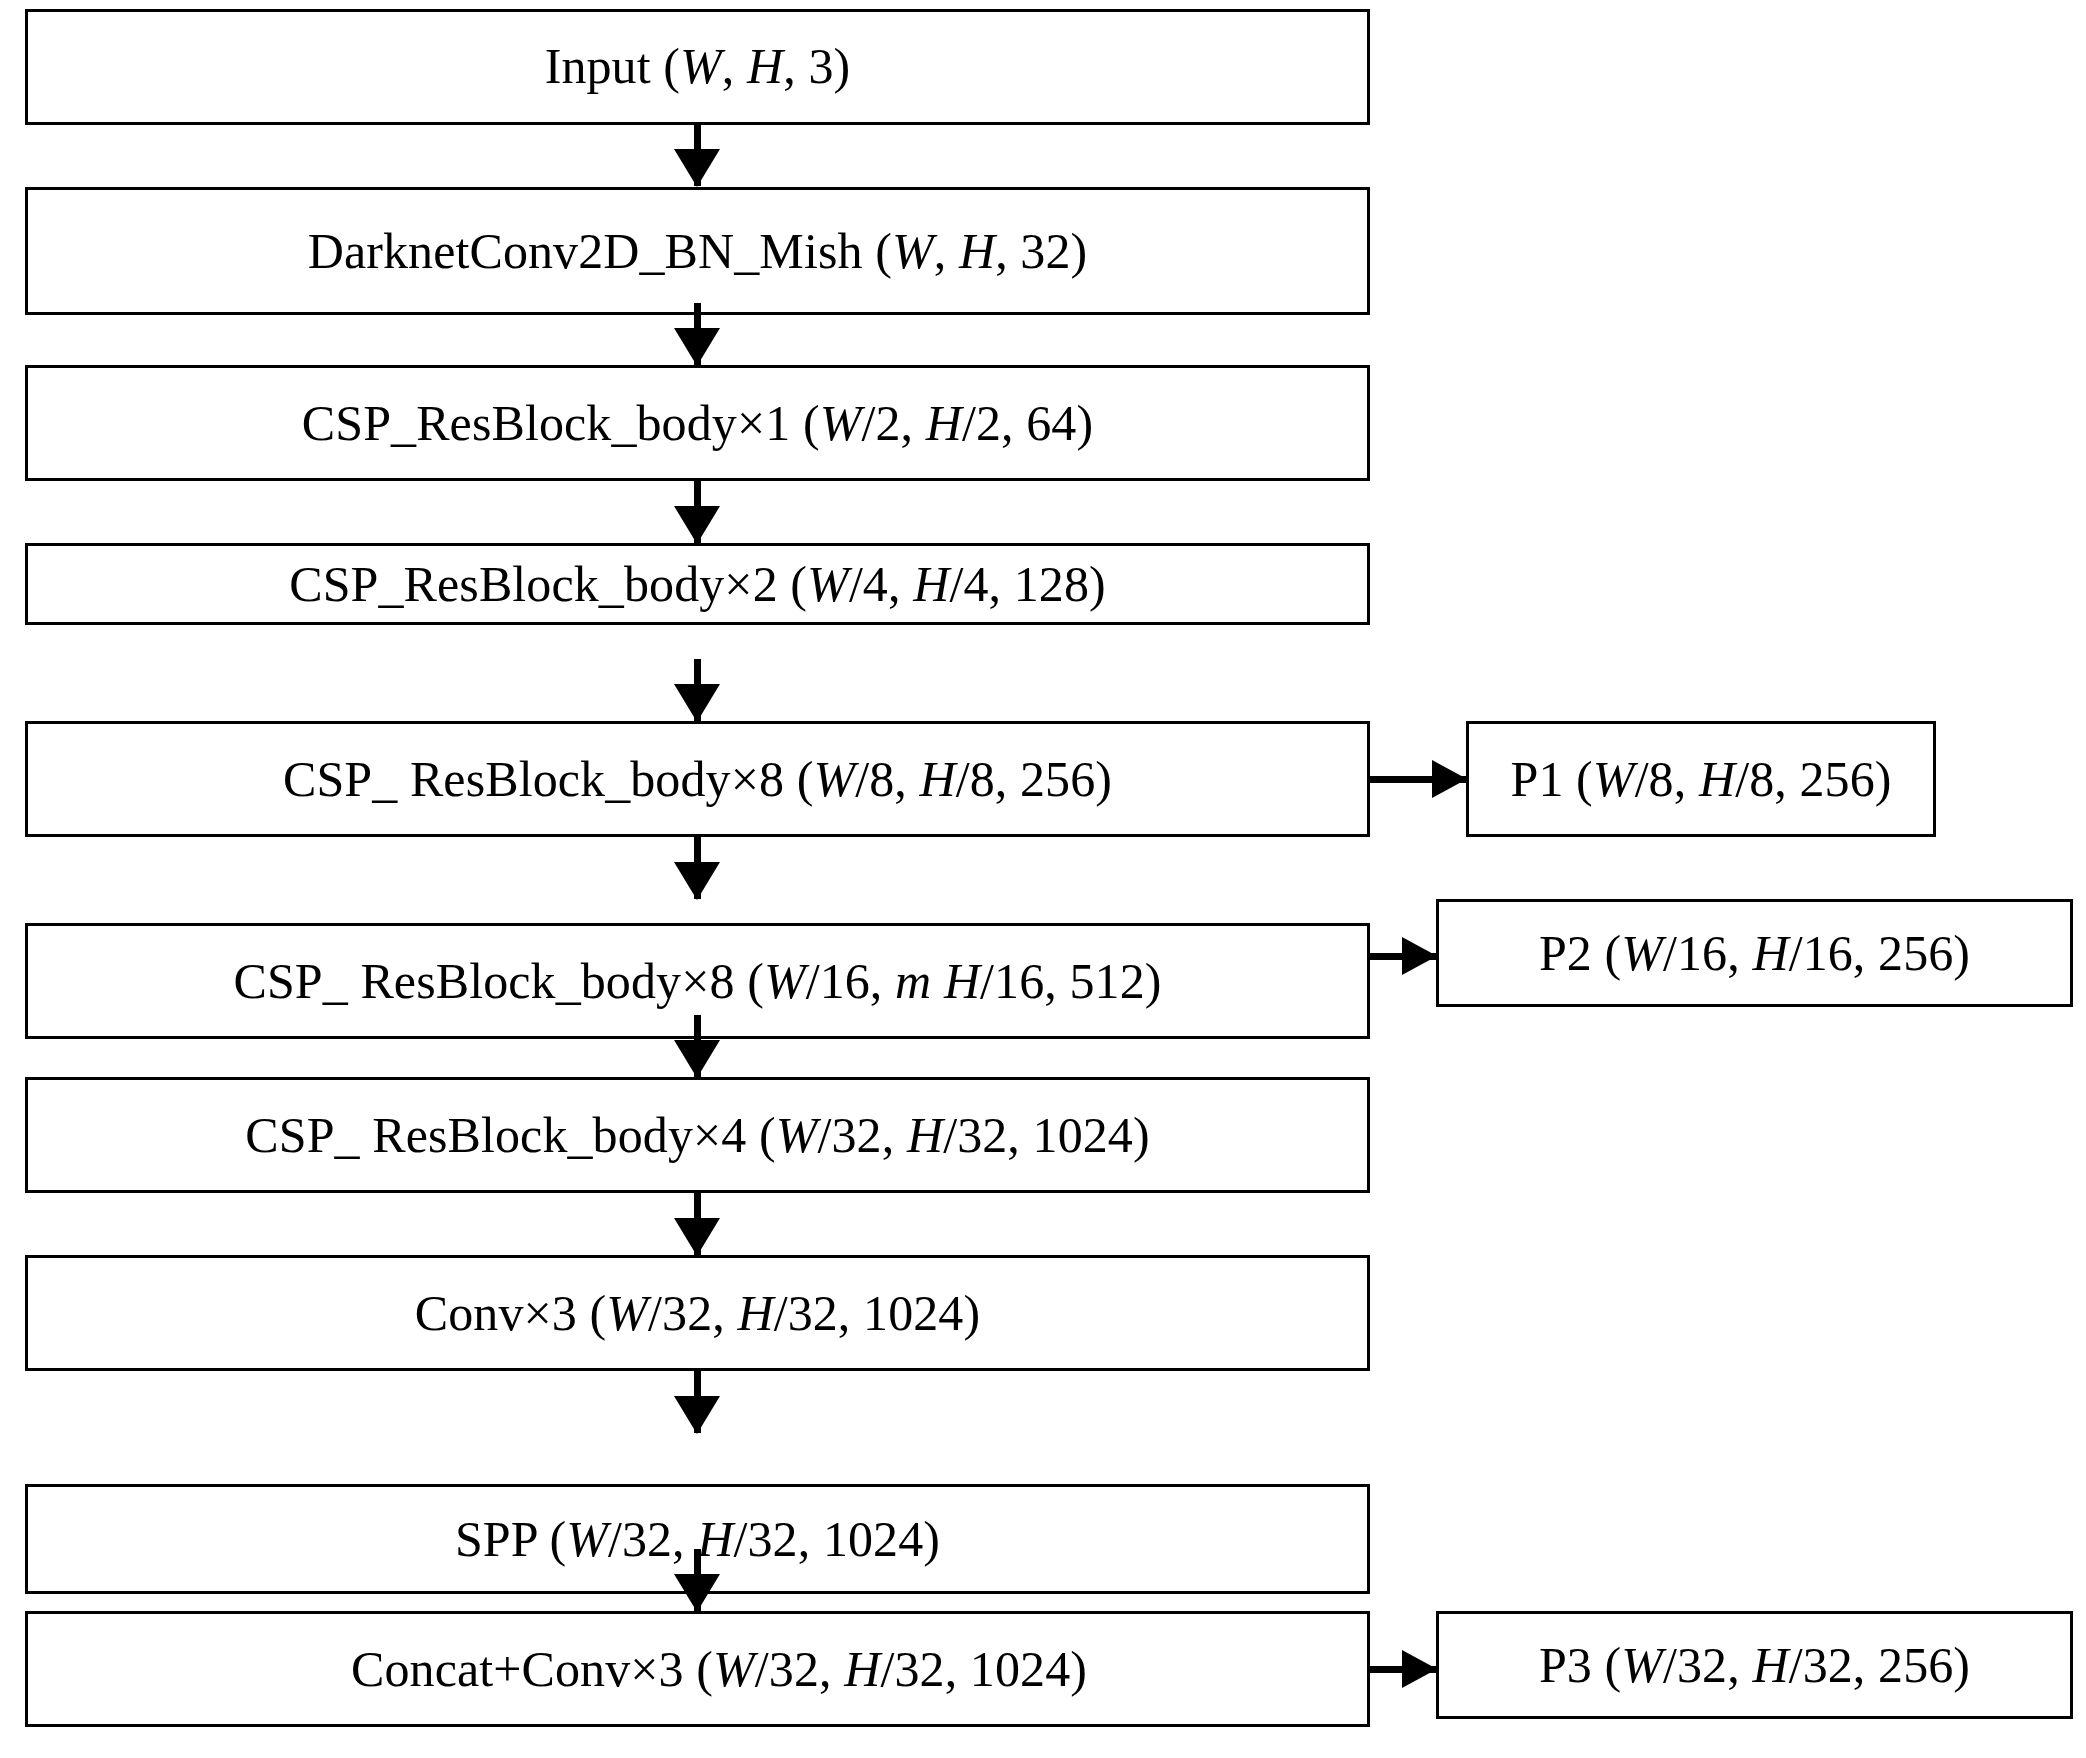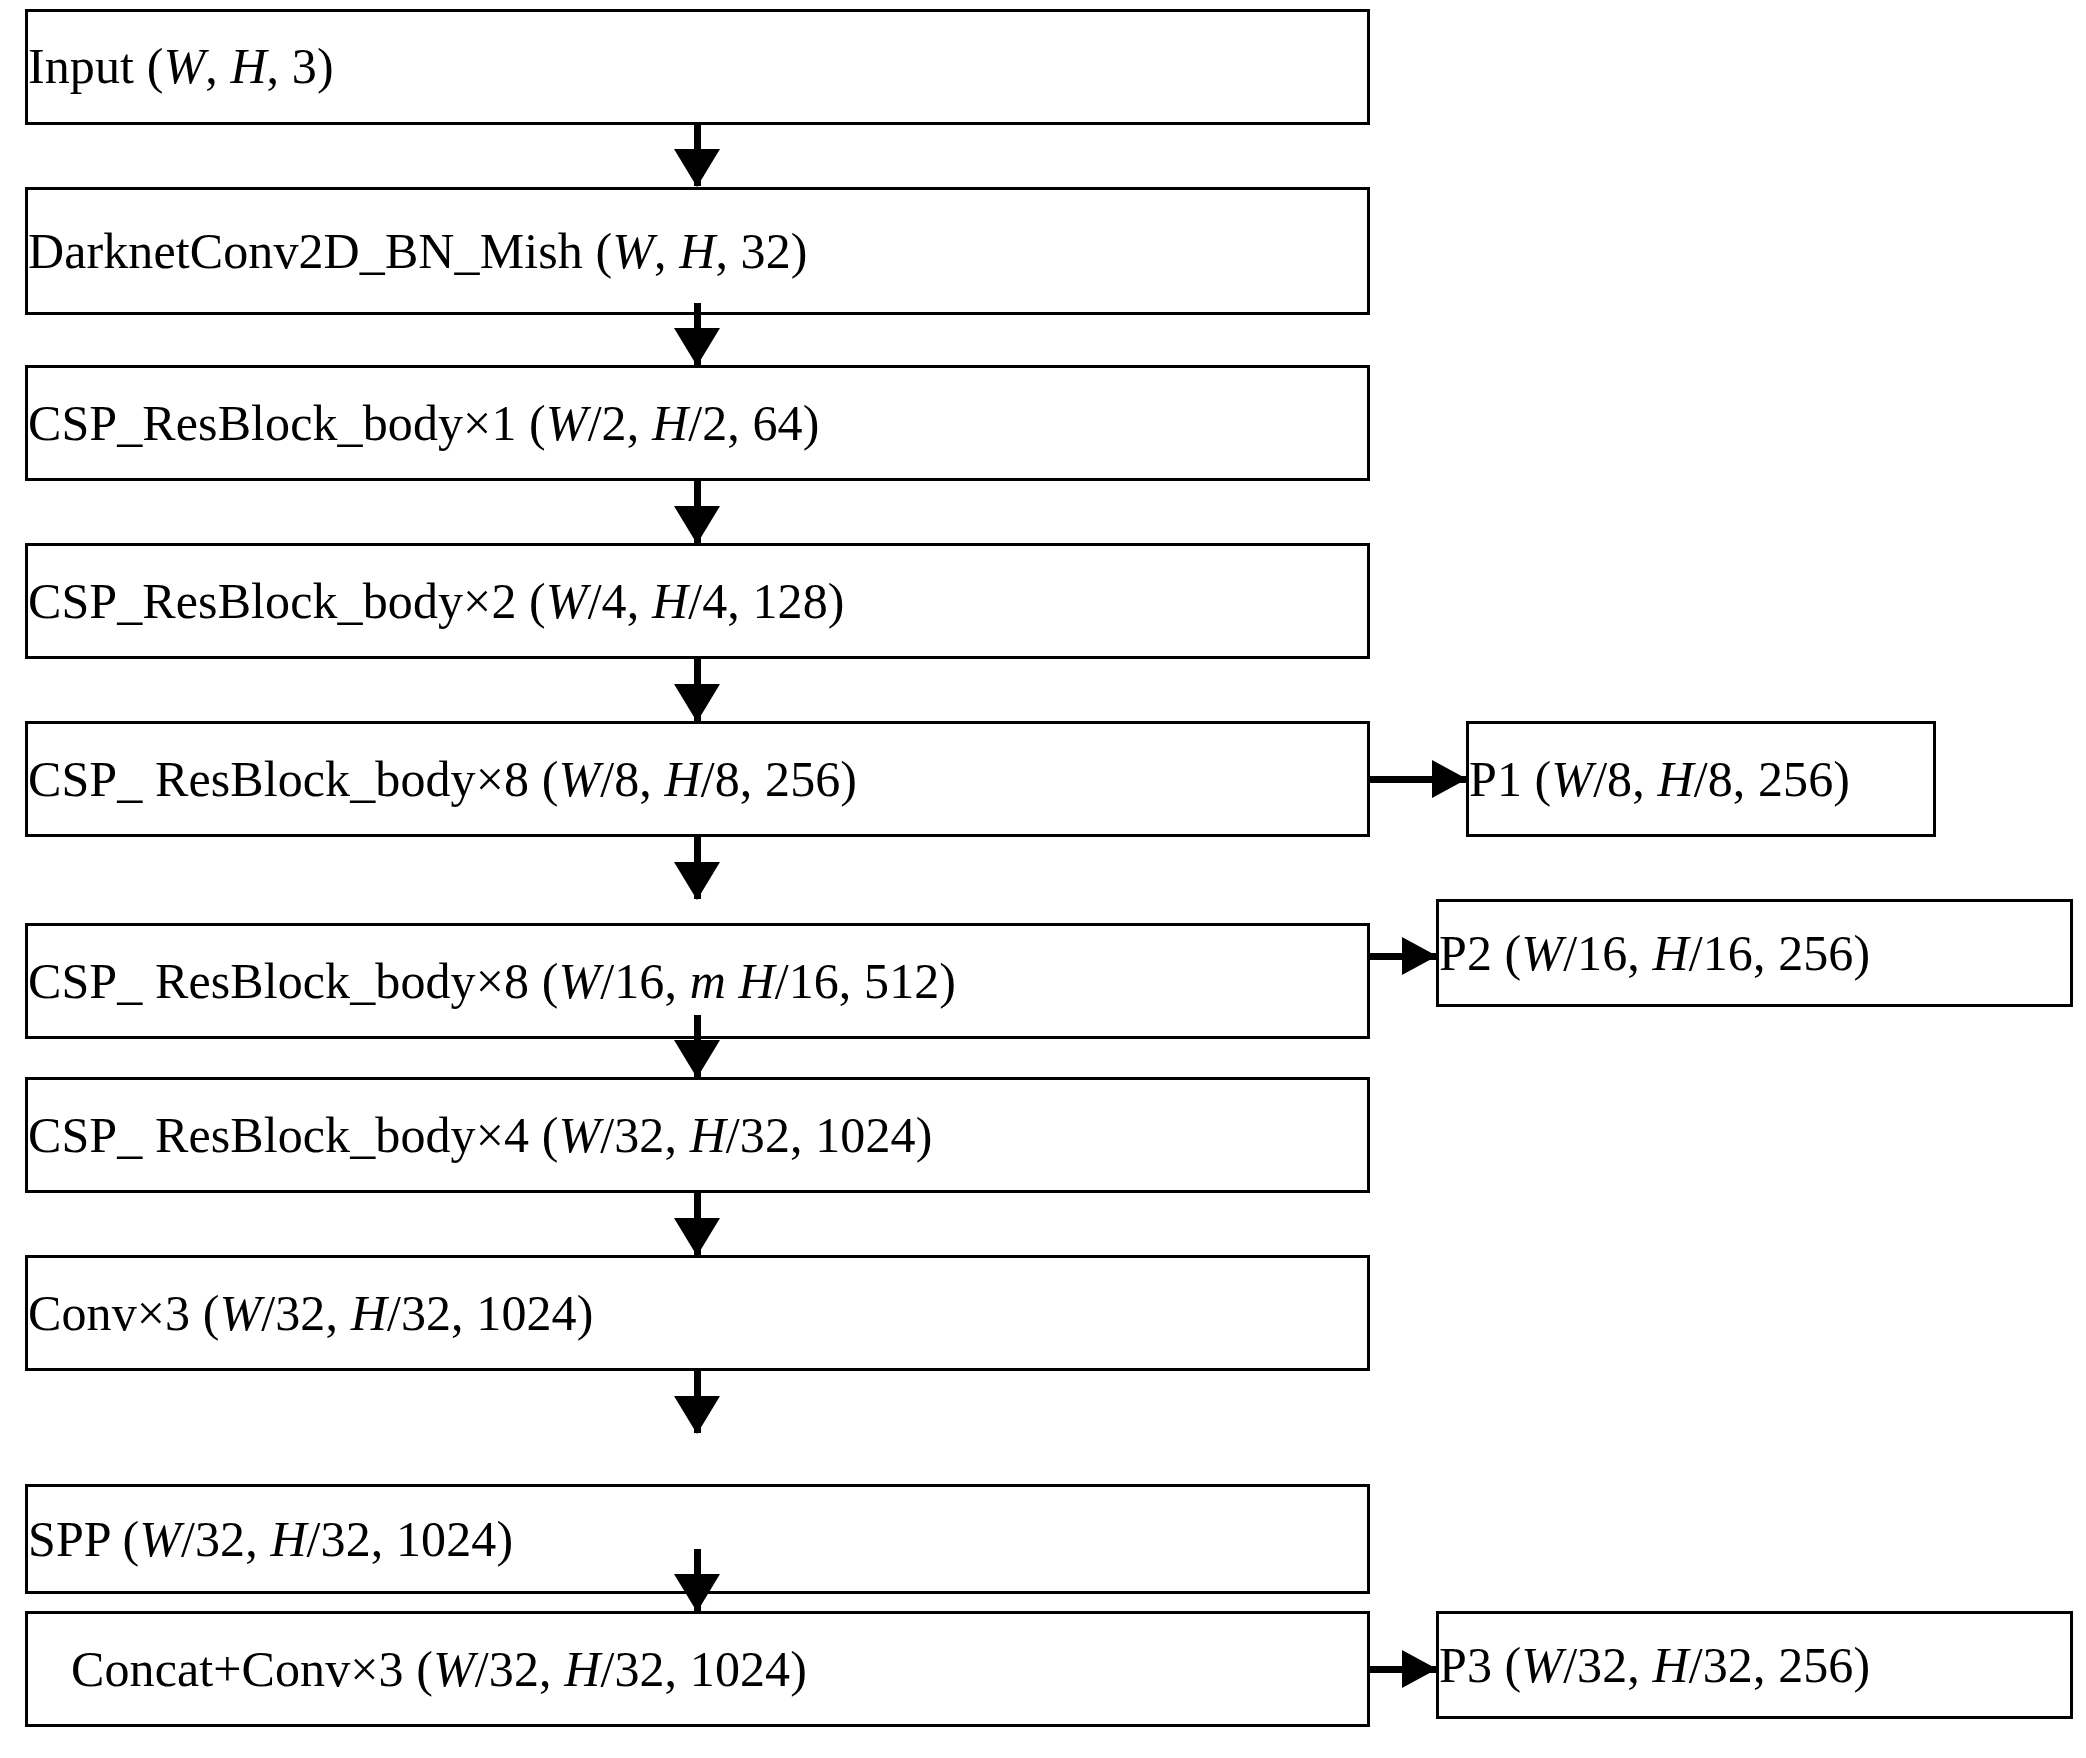--- a/index.html
+++ b/index.html
@@ -21,21 +21,21 @@
     width: 2087px;
     height: 1758px;
   }
   .node {
     position: absolute;
     box-sizing: border-box;
     border: 3.9px solid #000000;
     background: #ffffff;
     display: flex;
     align-items: center;
-    justify-content: flex-start;
+    justify-content: center;
     text-align: center;
   }
   .node-label {
     font-size: 50px;
     line-height: 1.05;
     color: #000000;
     white-space: nowrap;
     letter-spacing: 0.1px;
   }
   
@@ -88,21 +88,21 @@
   </div>
 
   <div class="node main-col" style="top: 187px; height: 128px;">
     <span class="node-label">DarknetConv2D_BN_Mish (<i class="var">W</i>, <i class="var">H</i>, 32)</span>
   </div>
 
   <div class="node main-col" style="top: 365px; height: 116px;">
     <span class="node-label">CSP_ResBlock_body×1 (<i class="var">W</i>/2, <i class="var">H</i>/2, 64)</span>
   </div>
 
-  <div class="node main-col" style="top: 543px; height: 116px;">
+  <div class="node main-col" style="top: 543px; height: 82px;">
     <span class="node-label">CSP_ResBlock_body×2 (<i class="var">W</i>/4, <i class="var">H</i>/4, 128)</span>
   </div>
 
   <div class="node main-col" style="top: 721px; height: 116px;">
     <span class="node-label">CSP_ ResBlock_body×8 (<i class="var">W</i>/8, <i class="var">H</i>/8, 256)</span>
   </div>
 
   <div class="node main-col" style="top: 899px; height: 116px; margin-top: 24px;">
     <span class="node-label">CSP_ ResBlock_body×8 (<i class="var">W</i>/16, <i class="var">m</i> <i class="var">H</i>/16, 512)</span>
   </div>

